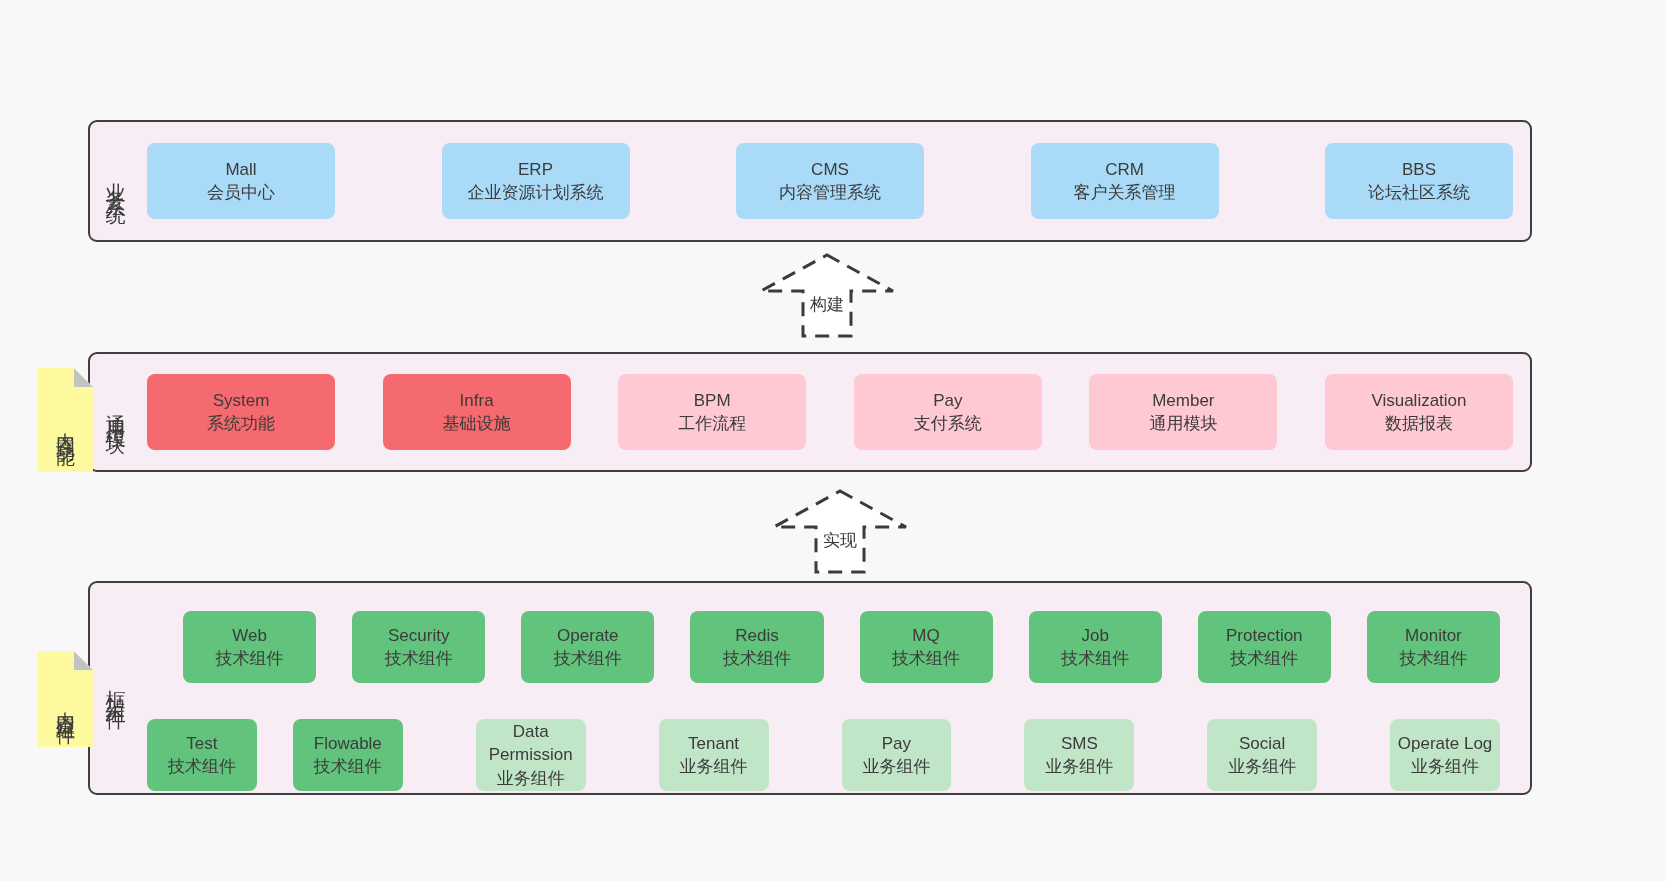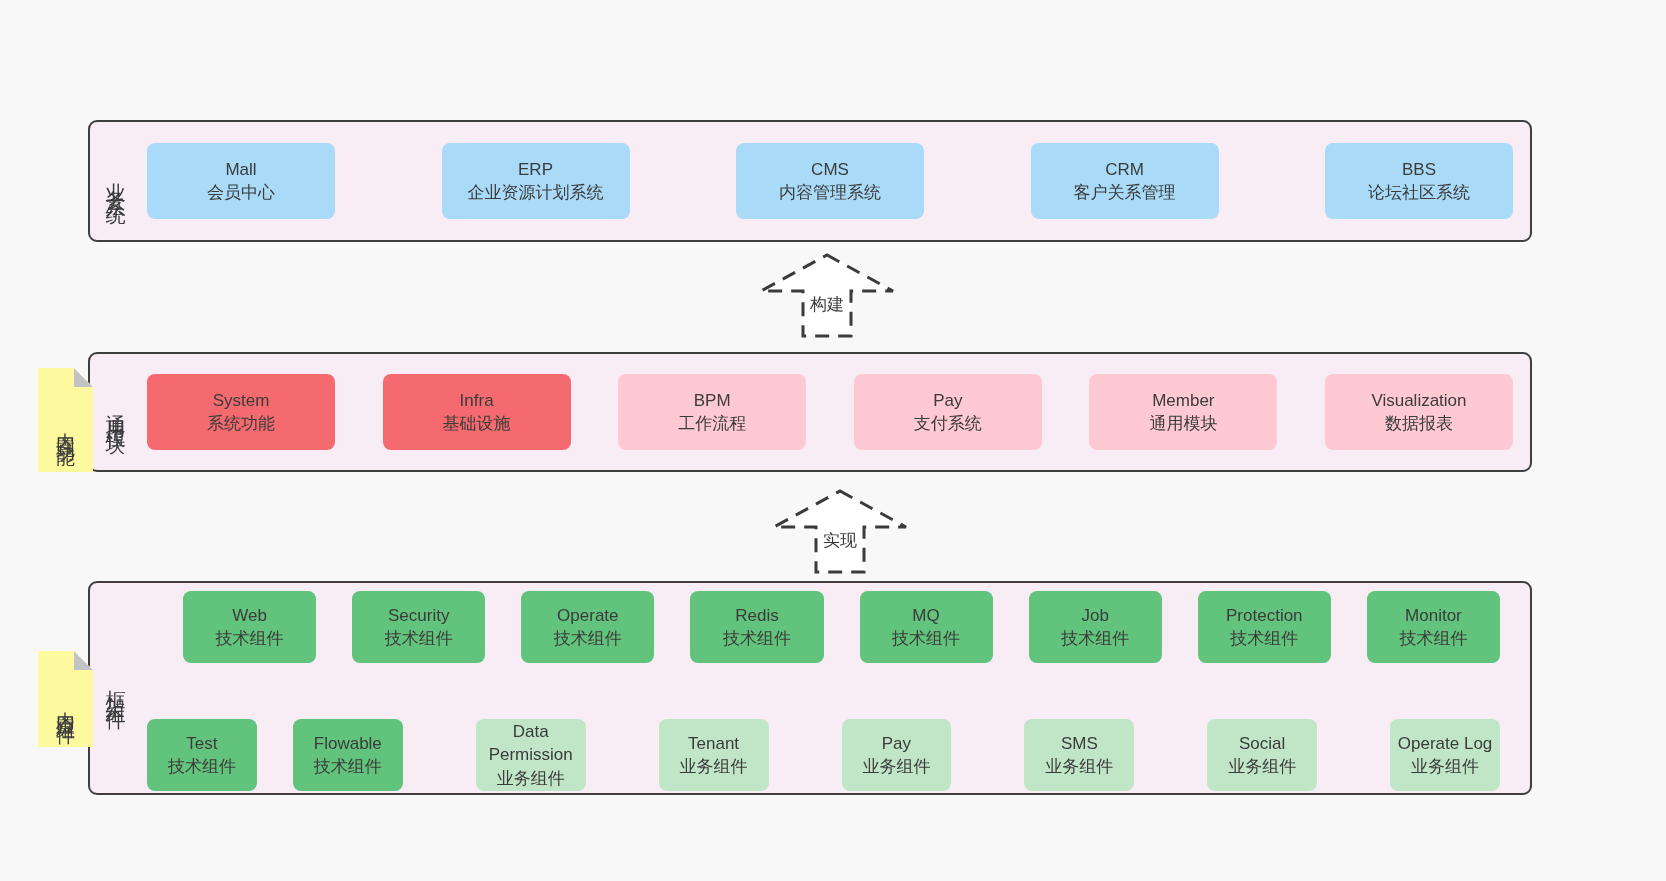--- a/index.html
+++ b/index.html
@@ -35,21 +35,21 @@
     font-size:20px;letter-spacing:7px;color:var(--c-text);
     white-space:nowrap;
   }
 
   .row{
     position:absolute;left:57px;right:17px;
     display:flex;justify-content:space-between;align-items:center;gap:36px;
   }
   .row-mid{top:0;bottom:0;}
   .row-comp{right:30px;height:72px;}
-  #comp-row-1{top:8px;margin-left:36px;}
+  #comp-row-1{top:28px;margin-left:36px;}
   #comp-row-2{top:136px;}
 
   .box{
     display:flex;flex-direction:column;justify-content:center;align-items:center;
     border-radius:8px;text-align:center;
     font-size:17px;line-height:1.38;
     padding:2px 6px;
   }
   .box-lg{width:188px;height:76px;}
   .box-sm{width:140px;height:72px;}

